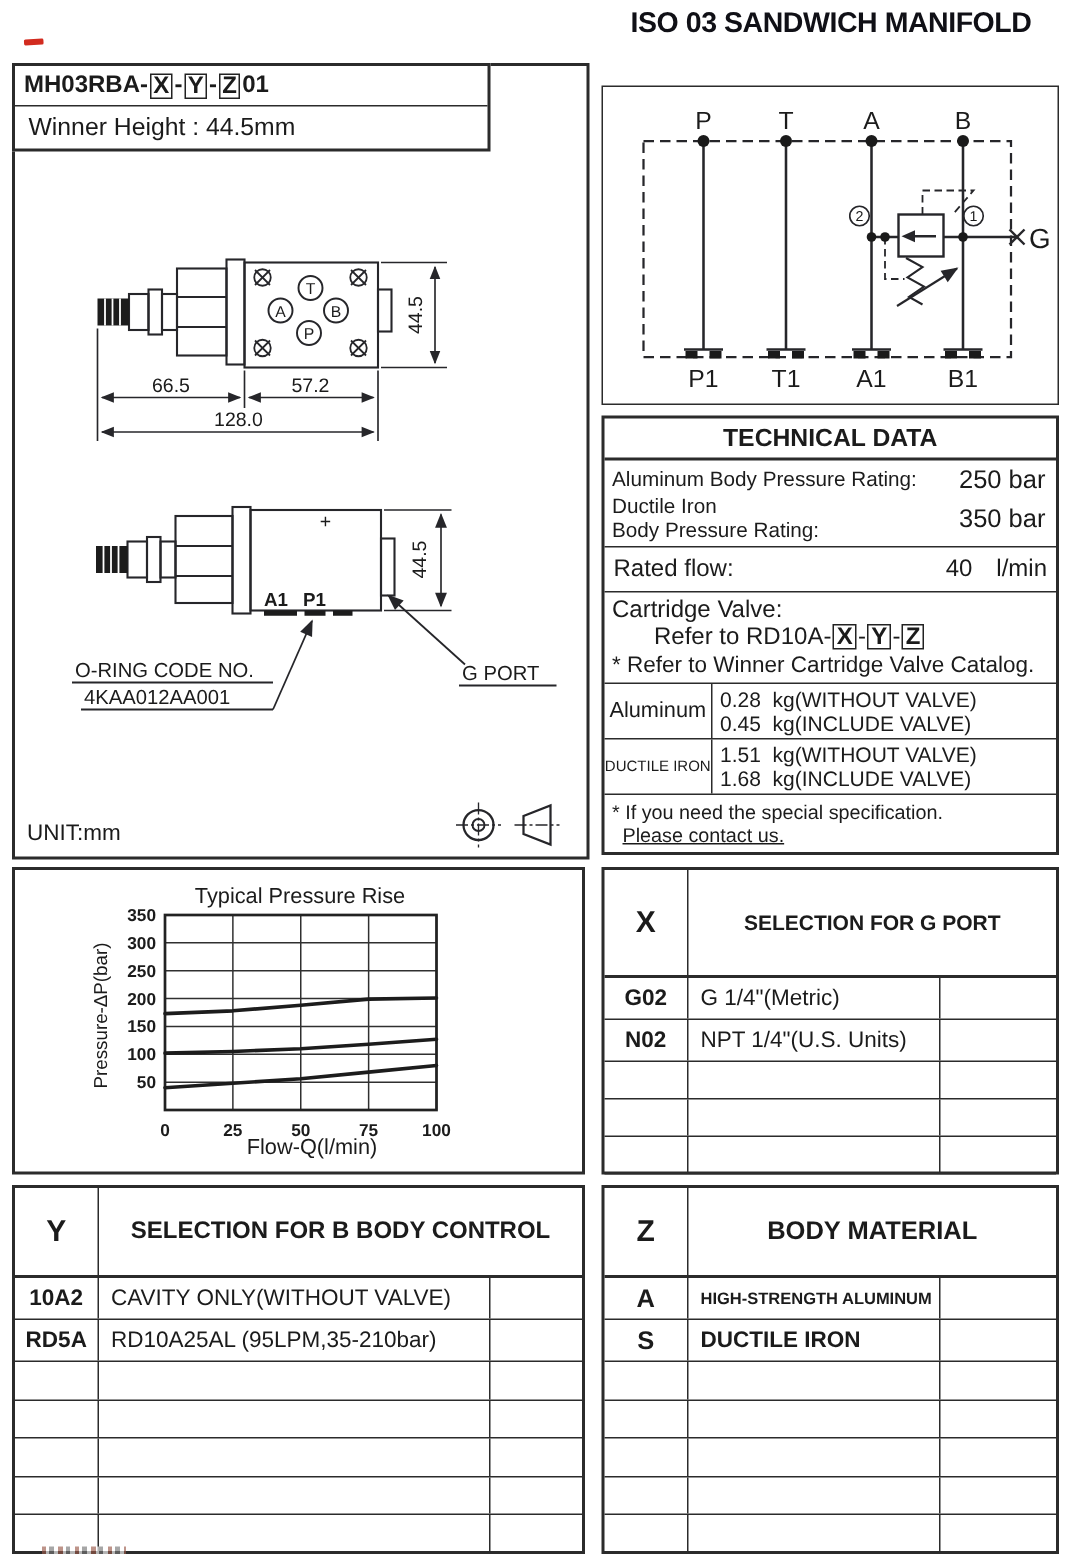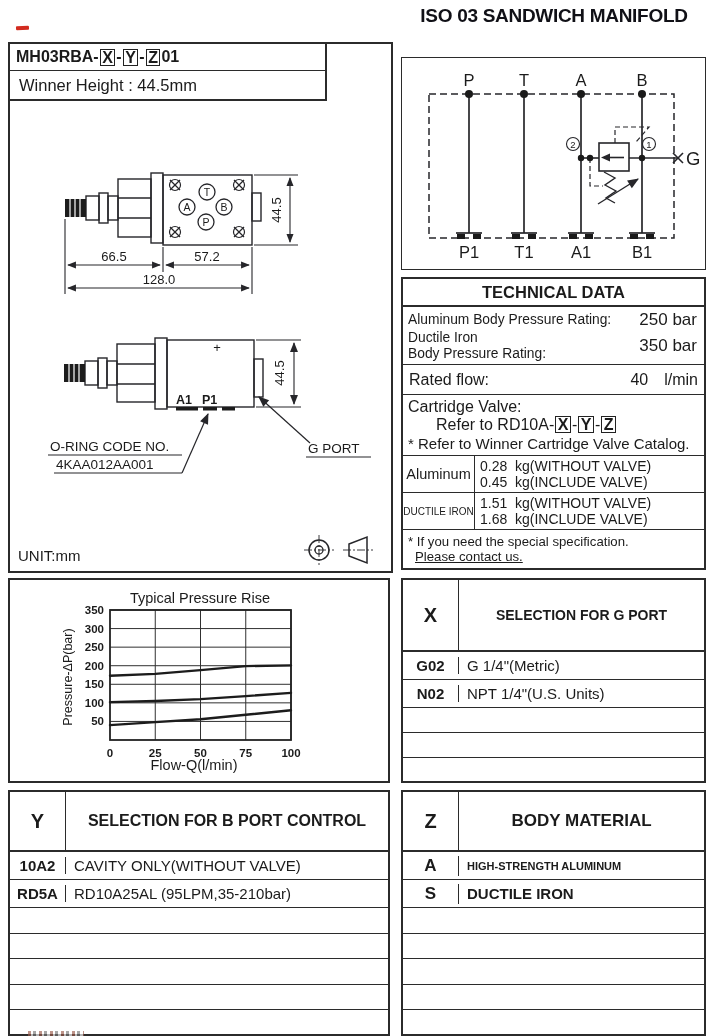--- a/index.html
+++ b/index.html
@@ -57,39 +57,39 @@
   .wt-vals{flex:1;display:flex;flex-direction:column;justify-content:center;padding-left:5px;
            font-size:14px;line-height:16px;white-space:pre;}
   .tech-foot{padding:4px 5px;font-size:13.2px;line-height:15px;}
   .tech-foot .foot2{padding-left:7px;text-decoration:underline;}
 
   
   .chart-panel{left:8px;top:578px;width:382px;height:205px;}
   .chart-title{position:absolute;left:90px;top:10px;width:200px;text-align:center;font-size:14.5px;}
   .chart-ylabel{position:absolute;left:-8px;top:88px;width:135px;height:18px;text-align:center;
                 font-size:12.5px;transform:rotate(-90deg);}
-  .chart-xlabel{position:absolute;left:84px;top:177px;width:200px;text-align:center;font-size:14.5px;}
+  .chart-xlabel{position:absolute;left:98px;top:177px;width:200px;text-align:center;font-size:14.5px;}
 
   
   .sel-x{left:401px;top:578px;width:305px;height:205px;}
   .sel-y{left:8px;top:790px;width:382px;height:246px;}
   .sel-z{left:401px;top:790px;width:305px;height:246px;}
   .sel-head{display:flex;border-bottom:2px solid #2b2b2b;}
   .sel-x .sel-head{height:70px;}
   .sel-y .sel-head,.sel-z .sel-head{height:58px;}
   .sel-code-h{width:56px;border-right:1.8px solid #2b2b2b;display:flex;align-items:center;
               justify-content:center;font-weight:bold;font-size:20px;box-sizing:border-box;}
   .sel-title{flex:1;display:flex;align-items:center;justify-content:center;font-weight:bold;}
   .sel-x .sel-title{font-size:14px;}
   .sel-y .sel-title{font-size:16px;}
   .sel-z .sel-title{font-size:17px;}
   .sel-body{display:flex;flex-direction:column;}
   .sel-x .sel-body{height:131px;}
   .sel-y .sel-body,.sel-z .sel-body{height:184px;}
-  .sel-row{display:flex;border-bottom:1.6px solid #2b2b2b;align-items:center;}
+  .sel-row{display:flex;border-bottom:1.6px solid #2b2b2b;}
   .sel-row.data{flex:0 0 27px;}
   .sel-row.empty{flex:1 1 auto;}
   .rc1{width:56px;border-right:1.6px solid #2b2b2b;display:flex;align-items:center;
        justify-content:center;font-weight:bold;font-size:15px;box-sizing:border-box;}
   .sel-z .rc1{font-size:17px;}
   .rc2{flex:1;display:flex;align-items:center;padding-left:8px;font-size:15px;}
   .rc2.bold{font-weight:bold;}
   .rc2.small{font-size:11px;}
   .rc3{width:78px;border-left:1.6px solid #2b2b2b;box-sizing:border-box;}
   .sel-y .rc3{width:62px;}
@@ -428,21 +428,21 @@
           <div class="rc1"></div>
           <div class="rc2"></div>
           <div class="rc3"></div>
         </div>
       </div>
   </div>
 
   <div class="panel sel-y">
     <div class="sel-head">
       <div class="sel-code-h">Y</div>
-      <div class="sel-title">SELECTION FOR B PORT  CONTROL</div>
+      <div class="sel-title">SELECTION FOR B BODY  CONTROL</div>
     </div>
     <div class="sel-body">
         <div class="sel-row data">
           <div class="rc1">10A2</div>
           <div class="rc2">CAVITY ONLY(WITHOUT VALVE)</div>
           <div class="rc3"></div>
         </div>
         <div class="sel-row data">
           <div class="rc1">RD5A</div>
           <div class="rc2">RD10A25AL (95LPM,35-210bar)</div>

